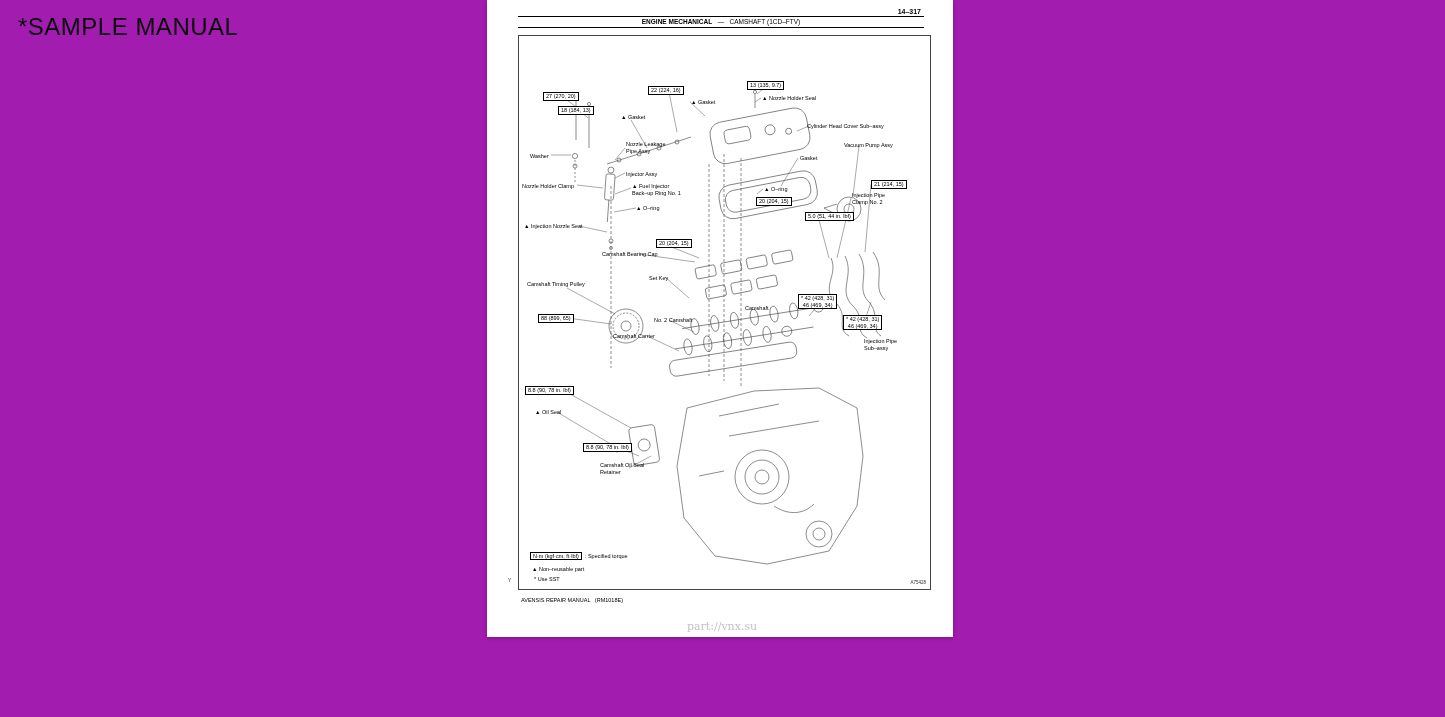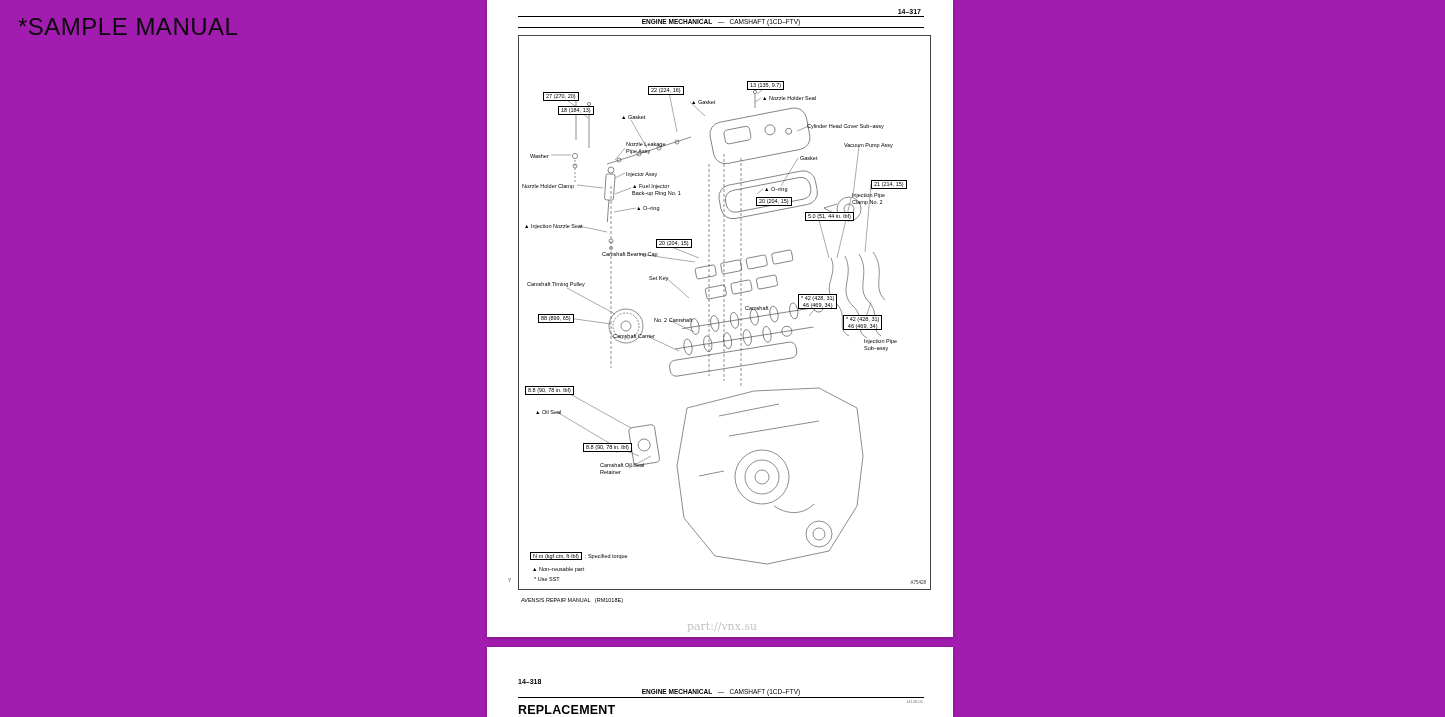--- a/index.html
+++ b/index.html
@@ -248,24 +248,14 @@
       <div class="lbl" style="left:15px;top:540px">* Use SST</div>
       <div class="figcode">A75428</div>
     </div>
 
     <div class="cornermark">Y</div>
     <div class="footer">AVENSIS REPAIR MANUAL   (RM1018E)</div>
   </div>
 
   <div class="watermark">part://vnx.su</div>
 
-  <div class="page page2">
-    <div class="pagenum pn2">14–318</div>
-    <div class="hdr2">
-      <span class="b">ENGINE MECHANICAL</span>
-      <span>&nbsp;&nbsp;</span><span>—</span><span>&nbsp;&nbsp;</span>
-      <span>CAMSHAFT (1CD–FTV)</span>
-    </div>
-    <div class="seccode">14128-01</div>
-    <div class="reptitle">REPLACEMENT</div>
-  </div>
 
 </div>
 
 </body></html>

